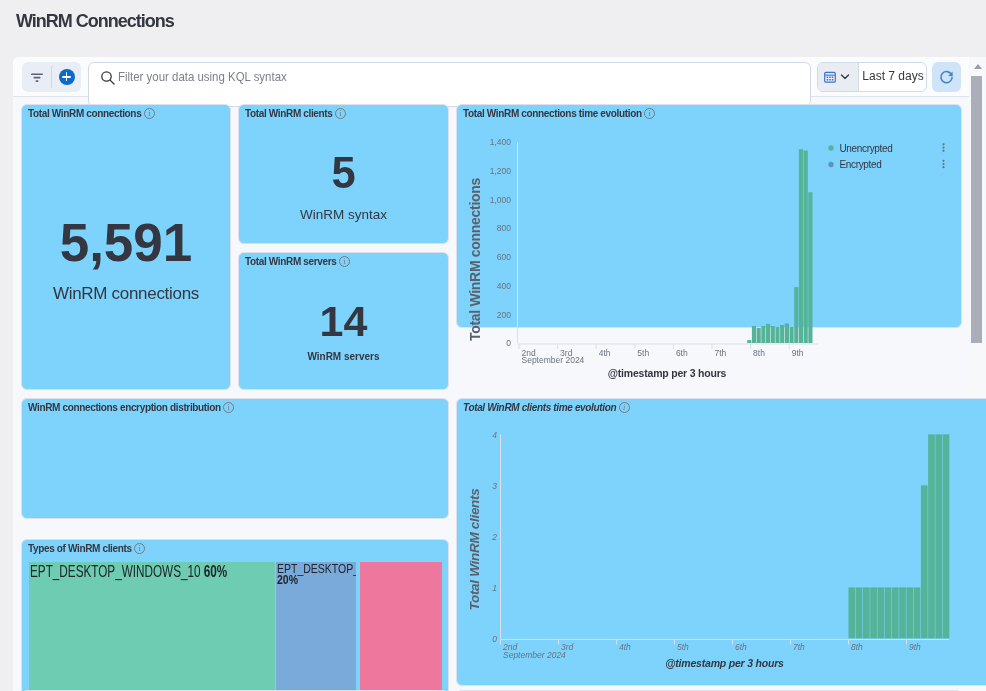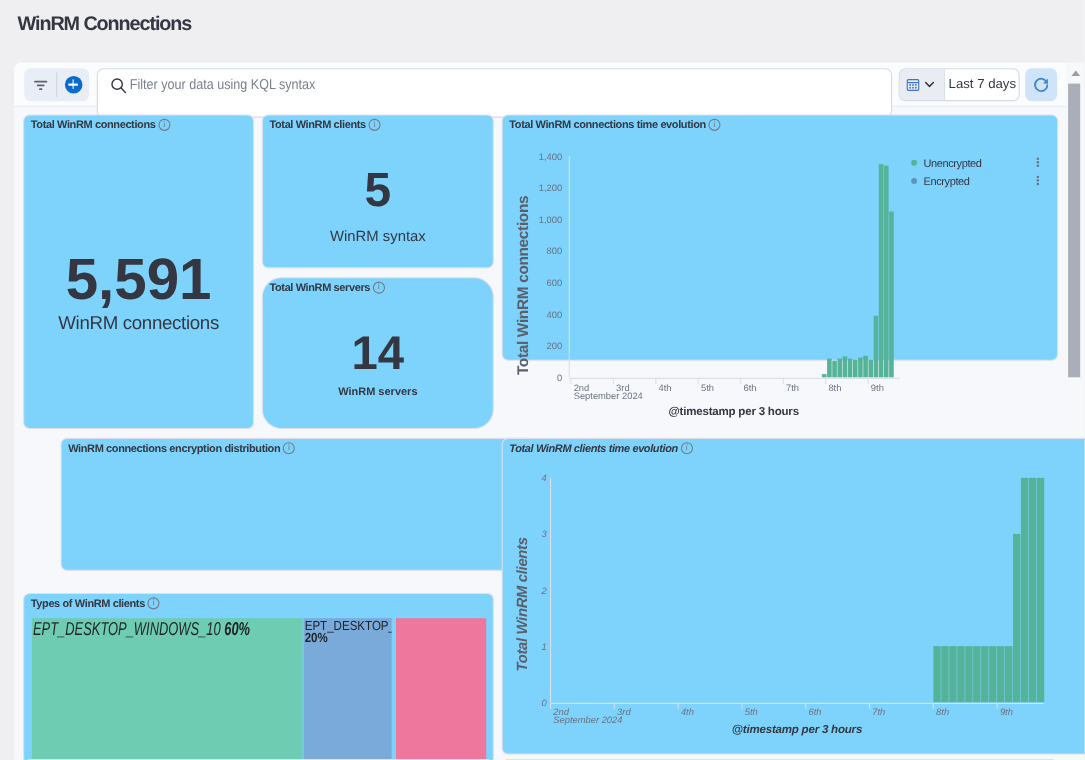--- a/index.html
+++ b/index.html
@@ -70,31 +70,31 @@
     <polygon points="13.6,1.4 13.6,6.2 9.2,6.0" fill="#4186c8"></polygon>
   </svg>
 </div>
 
 <div class="abs" style="left:969px; top:57px; width:17px; height:634px; background:#f7f8f9;"></div>
 <div class="abs" style="left:973.5px; top:63.5px; width:0; height:0; border-left:4px solid transparent; border-right:4px solid transparent; border-bottom:5.5px solid #989ea8;"></div>
 <div class="abs" style="left:970.5px; top:76px; width:11px; height:267px; background:#a9aeb8;"></div>
 
 <div class="panel" style="left:21px; top:104px; width:210px; height:286px;">
   <div class="ptitle">Total WinRM connections<span class="info"></span></div>
-  <div class="metric-num" style="top:107px; font-size:53px;margin-top:12px;">5,591</div>
+  <div class="metric-num" style="top:107px; font-size:53px;">5,591</div>
   <div class="metric-sub" style="top:179px; font-size:17px; letter-spacing:-0.3px;">WinRM connections</div>
 </div>
 
 <div class="panel" style="left:238px; top:104px; width:211px; height:140px;">
   <div class="ptitle">Total WinRM clients<span class="info"></span></div>
   <div class="metric-num" style="top:44.3px; font-size:43.5px;">5</div>
   <div class="metric-sub" style="top:101.5px; font-size:13.5px;">WinRM syntax</div>
 </div>
 
-<div class="panel" style="left:238px; top:252px; width:211px; height:138px;border-radius:18px;">
+<div class="panel" style="left:238px; top:252px; width:211px; height:138px;">
   <div class="ptitle">Total WinRM servers<span class="info"></span></div>
   <div class="metric-num" style="top:44px; font-size:43px;">14</div>
   <div class="metric-sub" style="top:98px; font-size:10px;font-weight:bold;">WinRM servers</div>
 </div>
 
 <div class="panel" style="left:456px; top:104px; width:506px; height:224px;">
   <div class="ptitle">Total WinRM connections time evolution<span class="info"></span></div>
   <svg class="abs" style="left:0; top:1px;" width="504" height="284" viewBox="0 0 504 284">
     <line x1="60.5" y1="36" x2="60.5" y2="237" stroke="#dbdfe8" stroke-width="1"></line>
     <line x1="60.5" y1="238" x2="361" y2="238" stroke="#dbdfe8" stroke-width="1"></line>
@@ -145,27 +145,27 @@
     <circle cx="486.5" cy="41.5" r="1.1" fill="#69707d"></circle>
     <circle cx="486.5" cy="44.7" r="1.1" fill="#69707d"></circle>
     <circle cx="486.5" cy="54.8" r="1.1" fill="#69707d"></circle>
     <circle cx="486.5" cy="58.0" r="1.1" fill="#69707d"></circle>
     <circle cx="486.5" cy="61.2" r="1.1" fill="#69707d"></circle>
     <text x="23" y="153.5" font-size="14" font-weight="bold" fill="#5a606c" text-anchor="middle" letter-spacing="-0.3" transform="rotate(-90 23 153.5)">Total WinRM connections</text>
     <text x="210" y="271" font-size="10.5" font-weight="bold" fill="#343741" text-anchor="middle" letter-spacing="-0.2">@timestamp per 3 hours</text>
   </svg>
 </div>
 
-<div class="panel" style="left:21px; top:398px; width:428px; height:121px;margin-left:34px;">
+<div class="panel" style="left:21px; top:398px; width:428px; height:121px;">
   <div class="ptitle">WinRM connections encryption distribution<span class="info"></span></div>
 </div>
 
 <div class="panel" style="left:21px; top:539px; width:428px; height:156px;">
   <div class="ptitle">Types of WinRM clients<span class="info"></span></div>
-  <div class="abs" style="left:7px; top:21.5px; width:246px; height:130px; background:#6dccb1;font-style:italic;">
+  <div class="abs" style="left:7px; top:21.5px; width:246px; height:130px; background:#6dccb1;">
     <div class="tm-label" style="left:1px; top:1px; font-size:17px; line-height:17px; transform:scaleX(0.69); transform-origin:0 0;">EPT_DESKTOP_WINDOWS_10 <b>60%</b></div>
   </div>
   <div class="abs" style="left:253.5px; top:21.5px; width:80px; height:130px; background:#79aad9; overflow:hidden;">
     <div class="tm-label" style="left:1.5px; top:2px; font-size:12px; line-height:11px; transform:scaleX(0.875); transform-origin:0 0;">EPT_DESKTOP_<br><b>20%</b></div>
   </div>
   <div class="abs" style="left:337.5px; top:21.5px; width:82.5px; height:130px; background:#ee789d;"></div>
 </div>
 
 <div class="panel" style="left:456px; top:398px; width:578px; height:288px;font-style:italic;">
   <div class="ptitle">Total WinRM clients time evolution<span class="info"></span></div>

